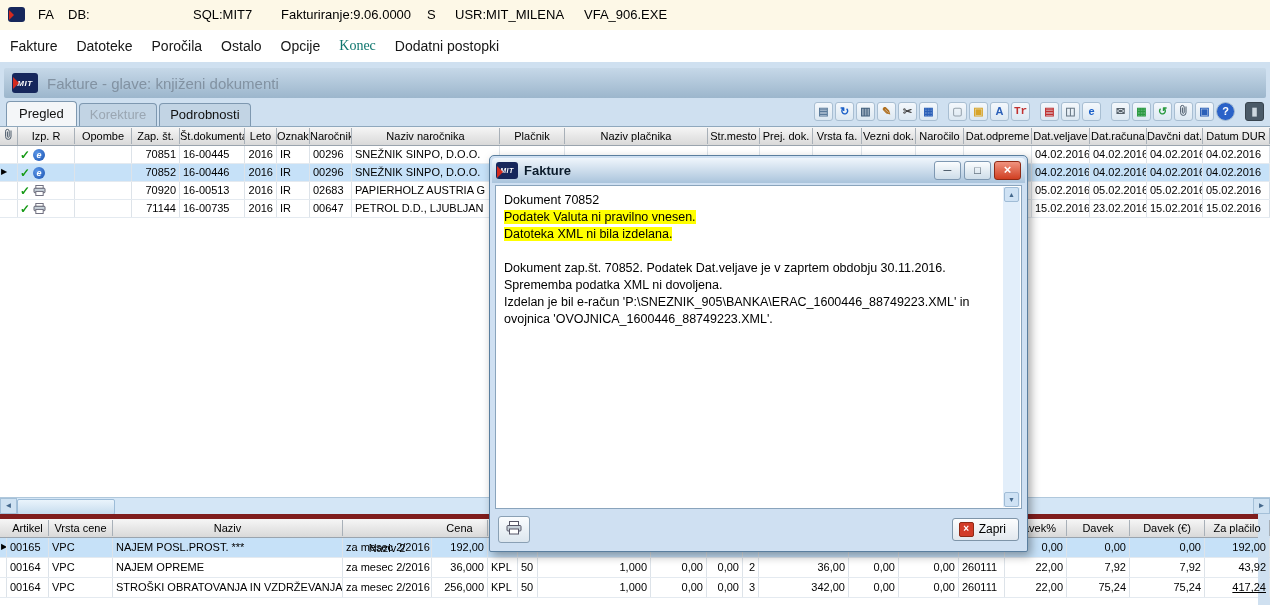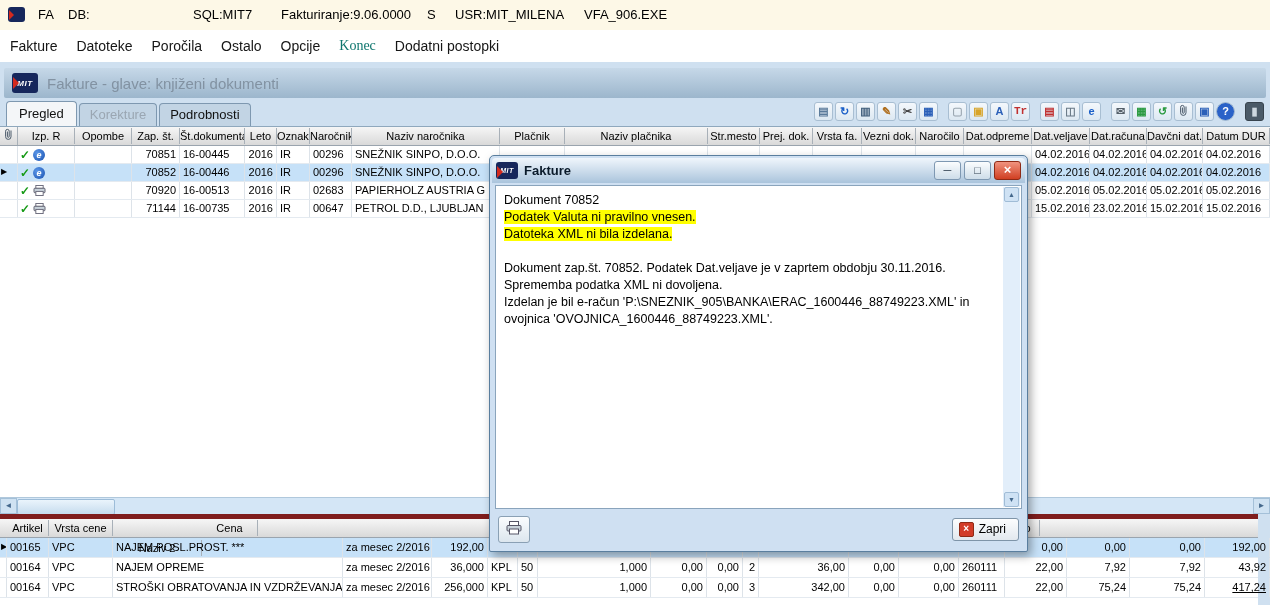--- a/index.html
+++ b/index.html
@@ -316,20 +316,21 @@
       <span class="harrow left">◄</span>
       <span class="hthumb"></span>
       <span class="harrow right">►</span>
     </div>
 
     <div class="detail-grid">
       <div class="ghead">
           <div class="gh" style="flex: 0 0 7px;"></div>
           <div class="gh" style="flex: 0 0 42px;">Artikel</div>
           <div class="gh" style="flex: 0 0 64px;">Vrsta cene</div>
+          <div class="gh" style="flex: 0 0 230px;">Naziv</div>
           <div class="gh" style="flex: 0 0 89px; margin-top: 40px;">Naziv 2</div>
           <div class="gh" style="flex: 0 0 56px;">Cena</div>
           <div class="gh" style="flex: 0 0 30px;"></div>
           <div class="gh" style="flex: 0 0 20px;"></div>
           <div class="gh" style="flex: 0 0 113px;"></div>
           <div class="gh" style="flex: 0 0 56px;"></div>
           <div class="gh" style="flex: 0 0 36px;"></div>
           <div class="gh" style="flex: 0 0 16px;"></div>
           <div class="gh" style="flex: 0 0 90px;"></div>
           <div class="gh" style="flex: 0 0 50px;"></div>

